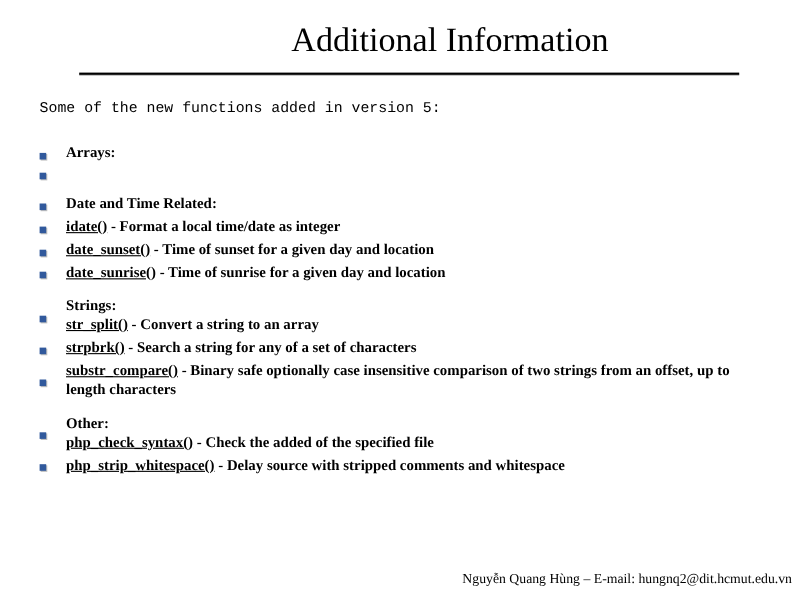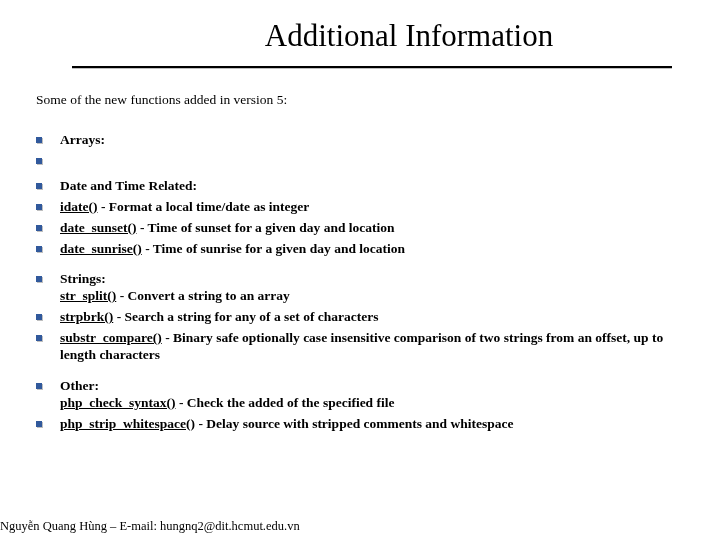--- a/index.html
+++ b/index.html
@@ -25,30 +25,31 @@
     margin-left: 72px;
     width: 600px;
     height: 2px;
     background: #000;
     box-shadow: 0 1px 0 #bfbfbf;
   }
   .intro {
     font-size: 13.5px;
     color: #000;
     padding: 24px 0 0 36px;
+    font-family: Liberation Mono, monospace;
   }
   .content {
     padding: 10px 30px 0 36px;
   }
   .group {
     margin-top: 14px;
   }
   .row {
     display: flex;
-    align-items: flex-start;
+    align-items: center;
     margin-top: 4px;
     line-height: 1.25;
   }
   .bullet {
     width: 6px;
     height: 6px;
     background: #31599c;
     margin-top: 5px;
     margin-right: 18px;
     flex-shrink: 0;
@@ -67,21 +68,21 @@
     font-weight: bold;
   }
   .head {
     font-weight: bold;
   }
   .footer {
     position: absolute;
     bottom: 6px;
     left: 0;
     width: 100%;
-    text-align: left;
+    text-align: right;
     font-size: 12.5px;
     color: #000;
   }
 </style>
 </head>
 <body>
 
 <div class="title-wrap">
   <h1 class="title">Additional Information</h1>
 </div>

